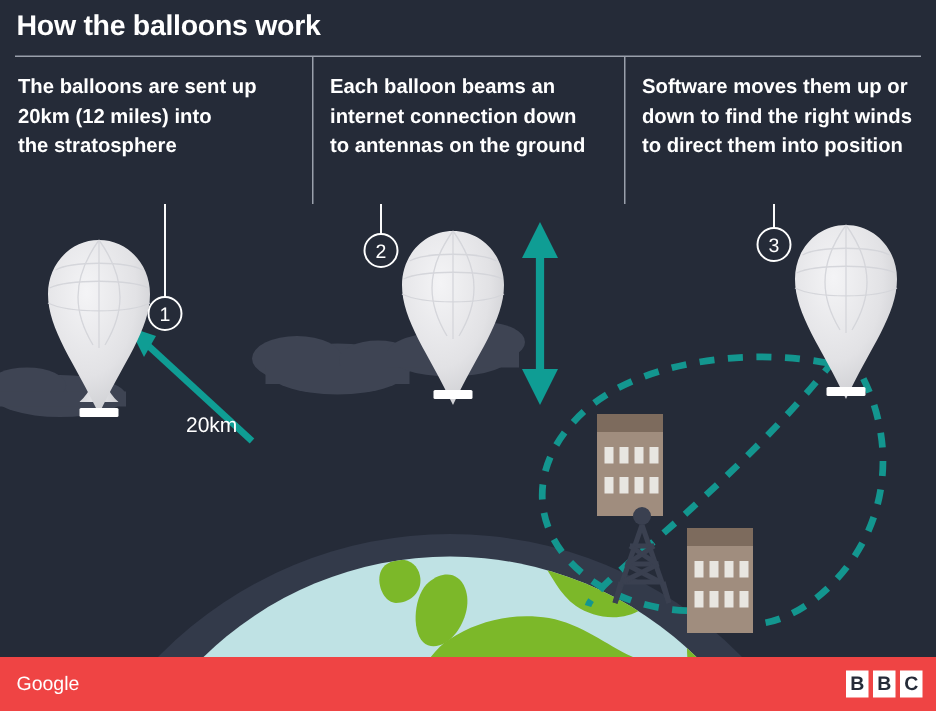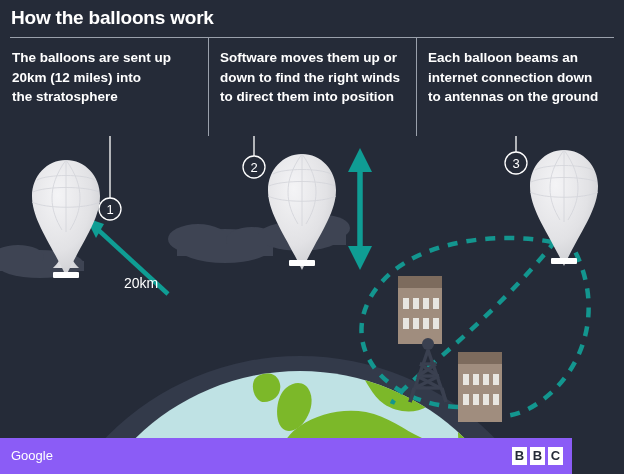--- a/index.html
+++ b/index.html
@@ -39,22 +39,22 @@
     font-weight:bold;
   }
   .vdiv{position:absolute;top:0;width:1px;height:98px;background:#9aa0ab;}
 
   
   .scene{position:absolute;left:0;top:136px;width:624px;height:302px;overflow:hidden;}
   .scene svg{display:block;}
 
   
   .footer{
-    position:absolute;left:0;bottom:0;width:572px;height:36px;
-    background:#8b5cf6;
+    position:absolute;left:0;bottom:0;width:624px;height:36px;
+    background:#ef4444;
     margin-top:48px;
   }
   .footer-source{
     position:absolute;left:11px;top:10px;
     color:#ffffff;font-size:13px;
   }
   .bbc-logo{
     position:absolute;right:9px;top:9px;
     display:flex;gap:3px;
   }
@@ -74,29 +74,29 @@
   <div class="rule" style="left:10px;top:37px;width:604px;height:1px;"></div>
 
   <div class="captions">
     <div class="caption">
       <div class="caption-text">The balloons are sent up
 20km (12 miles) into
 the stratosphere</div>
     </div>
     <div class="caption">
       <div class="vdiv" style="left:0;"></div>
+      <div class="caption-text">Each balloon beams an
+internet connection down
+to antennas on the ground</div>
+    </div>
+    <div class="caption">
+      <div class="vdiv" style="left:0;"></div>
       <div class="caption-text">Software moves them up or
 down to find the right winds
 to direct them into position</div>
-    </div>
-    <div class="caption">
-      <div class="vdiv" style="left:0;"></div>
-      <div class="caption-text">Each balloon beams an
-internet connection down
-to antennas on the ground</div>
     </div>
   </div>
   <div class="rule" style="left:10px;top:136px;width:604px;height:1px;"></div>
 
   <div class="scene">
     <svg width="624" height="302" viewBox="0 0 624 302" xmlns="http://www.w3.org/2000/svg">
       <defs>
         <clipPath id="globeClip">
           <circle cx="300" cy="470" r="235"></circle>
         </clipPath>

